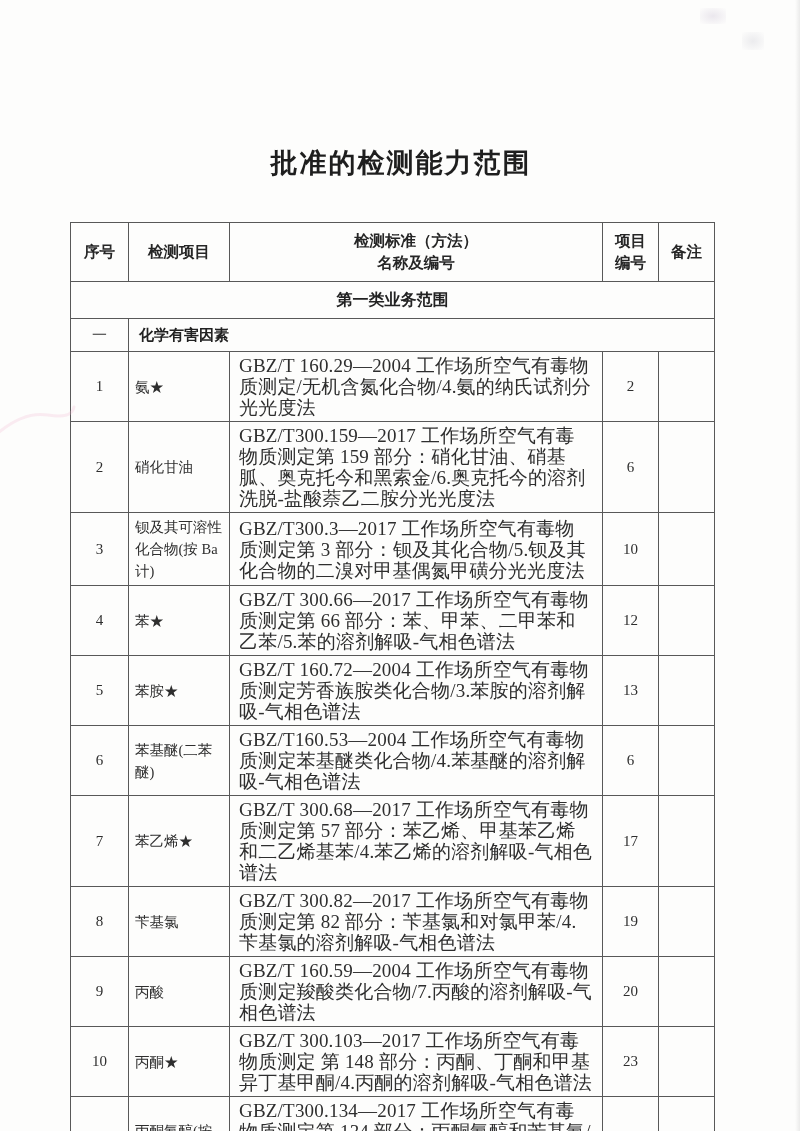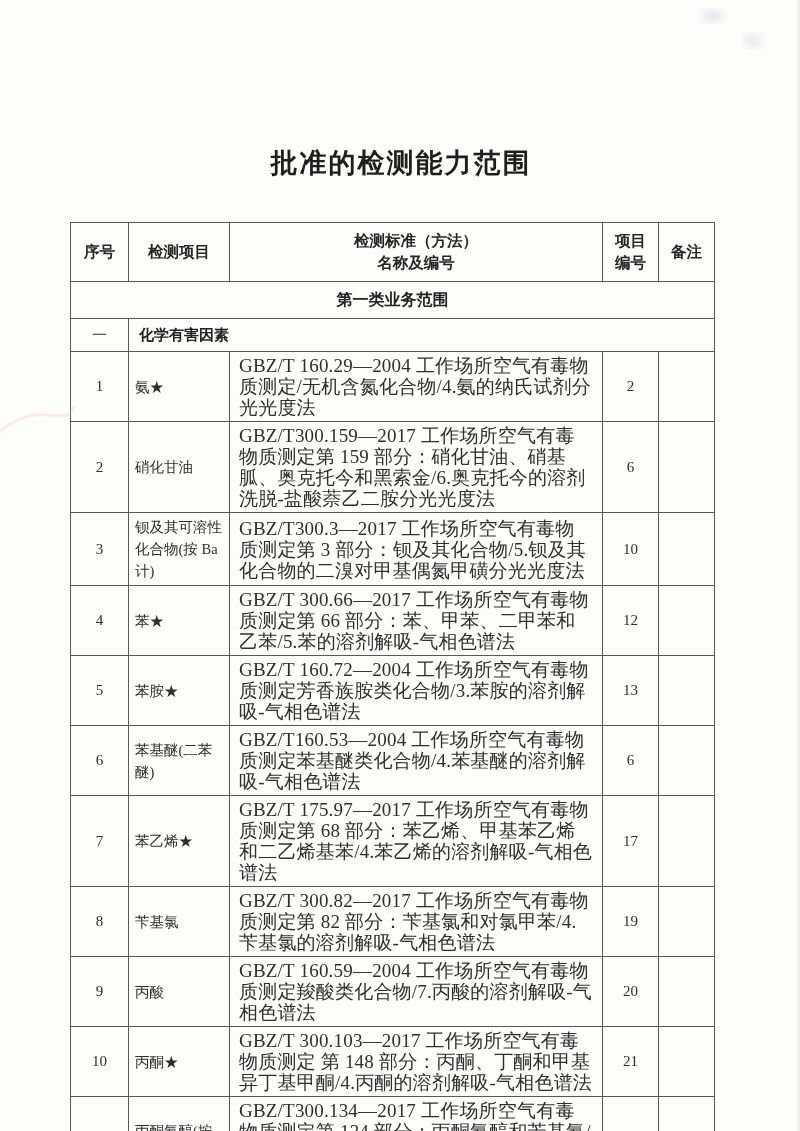--- a/index.html
+++ b/index.html
@@ -169,21 +169,21 @@
       <tr>
         <td class="cell-no">6</td>
         <td class="cell-item">苯基醚(二苯醚)</td>
         <td class="cell-standard">GBZ/T160.53—2004 工作场所空气有毒物质测定苯基醚类化合物/4.苯基醚的溶剂解吸-气相色谱法</td>
         <td class="cell-code">6</td>
         <td class="cell-remark"></td>
       </tr>
       <tr>
         <td class="cell-no">7</td>
         <td class="cell-item">苯乙烯★</td>
-        <td class="cell-standard">GBZ/T 175.97—2017 工作场所空气有毒物质测定第 68 部分：苯乙烯、甲基苯乙烯和二乙烯基苯/4.苯乙烯的溶剂解吸-气相色谱法</td>
+        <td class="cell-standard">GBZ/T 300.68—2017 工作场所空气有毒物质测定第 57 部分：苯乙烯、甲基苯乙烯和二乙烯基苯/4.苯乙烯的溶剂解吸-气相色谱法</td>
         <td class="cell-code">17</td>
         <td class="cell-remark"></td>
       </tr>
       <tr>
         <td class="cell-no">8</td>
         <td class="cell-item">苄基氯</td>
         <td class="cell-standard">GBZ/T 300.82—2017 工作场所空气有毒物质测定第 82 部分：苄基氯和对氯甲苯/4.苄基氯的溶剂解吸-气相色谱法</td>
         <td class="cell-code">19</td>
         <td class="cell-remark"></td>
       </tr>
@@ -191,21 +191,21 @@
         <td class="cell-no">9</td>
         <td class="cell-item">丙酸</td>
         <td class="cell-standard">GBZ/T 160.59—2004 工作场所空气有毒物质测定羧酸类化合物/7.丙酸的溶剂解吸-气相色谱法</td>
         <td class="cell-code">20</td>
         <td class="cell-remark"></td>
       </tr>
       <tr>
         <td class="cell-no">10</td>
         <td class="cell-item">丙酮★</td>
         <td class="cell-standard">GBZ/T 300.103—2017 工作场所空气有毒物质测定 第 148 部分：丙酮、丁酮和甲基异丁基甲酮/4.丙酮的溶剂解吸-气相色谱法</td>
-        <td class="cell-code">21</td>
+        <td class="cell-code">23</td>
         <td class="cell-remark"></td>
       </tr>
       <tr>
         <td class="cell-no">16</td>
         <td class="cell-item">丙酮氰醇(按 CN 计)</td>
         <td class="cell-standard">GBZ/T300.134—2017 工作场所空气有毒物质测定第 134 部分：丙酮氰醇和苄基氰/4.丙酮氰醇的溶液吸收-异烟酸钠-巴比妥酸钠分光光度法</td>
         <td class="cell-code">41</td>
         <td class="cell-remark"></td>
       </tr>
     </tbody>

